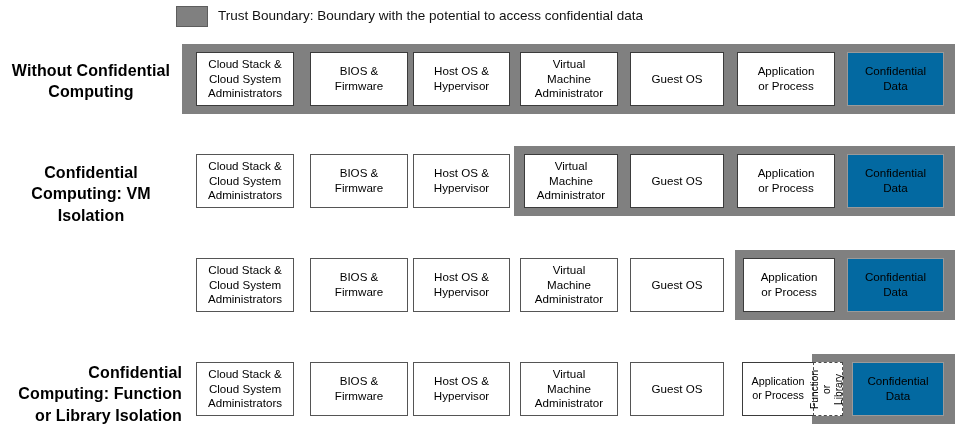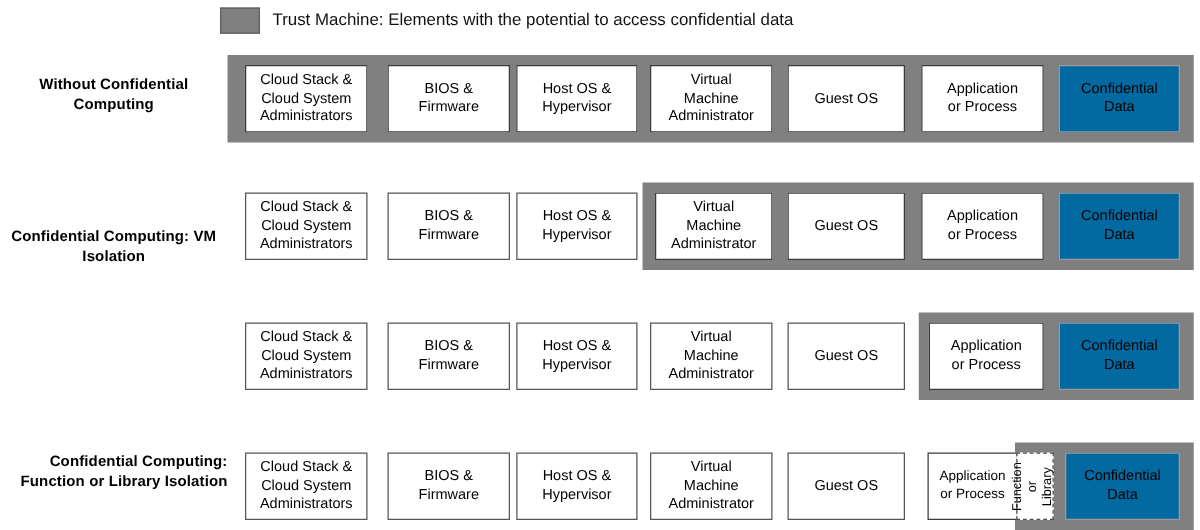--- a/index.html
+++ b/index.html
@@ -50,21 +50,21 @@
   .row {
     position: absolute;
     left: 0;
     width: 960px;
   }
   .row-label {
     position: absolute;
     left: 0;
     width: 182px;
     text-align: center;
-    font-size: 12px;
+    font-size: 16px;
     font-weight: bold;
     line-height: 1.33;
     letter-spacing: 0.1px;
     color: #000000;
   }
 
   
   .boundary {
     position: absolute;
     background: #808080;
@@ -111,21 +111,21 @@
     padding: 0;
   }
 </style>
 </head>
 <body>
 
 <div id="diagram">
 
   <div class="legend">
     <div class="legend-swatch"></div>
-    <div class="legend-text">Trust Machine: Elements with the potential to access confidential data</div>
+    <div class="legend-text">Trust Boundary: Boundary with the potential to access confidential data</div>
   </div>
 
   <div class="row" style="top:44px;height:70px;">
     <div class="row-label" style="top:16px;">Without
 Confidential Computing</div>
     <div class="boundary" style="left:182px;top:0;width:773px;height:70px;"></div>
 
     <div class="box" style="left:196px;top:8px;width:98px;height:54px;">
       <span class="txt">Cloud Stack &amp;
 Cloud System
@@ -151,21 +151,21 @@
       <span class="txt">Application
 or Process</span>
     </div>
     <div class="box conf" style="left:847px;top:8px;width:97px;height:54px;">
       <span class="txt">Confidential
 Data</span>
     </div>
   </div>
 
   <div class="row" style="top:146px;height:70px;">
-    <div class="row-label" style="top:16px;margin-top:20px;">Confidential Computing:
+    <div class="row-label" style="top:16px;">Confidential Computing:
 VM Isolation</div>
     <div class="boundary" style="left:514px;top:0;width:441px;height:70px;"></div>
 
     <div class="box lined" style="left:196px;top:8px;width:98px;height:54px;">
       <span class="txt">Cloud Stack &amp;
 Cloud System
 Administrators</span>
     </div>
     <div class="box lined" style="left:310px;top:8px;width:98px;height:54px;">
       <span class="txt">BIOS &amp;

